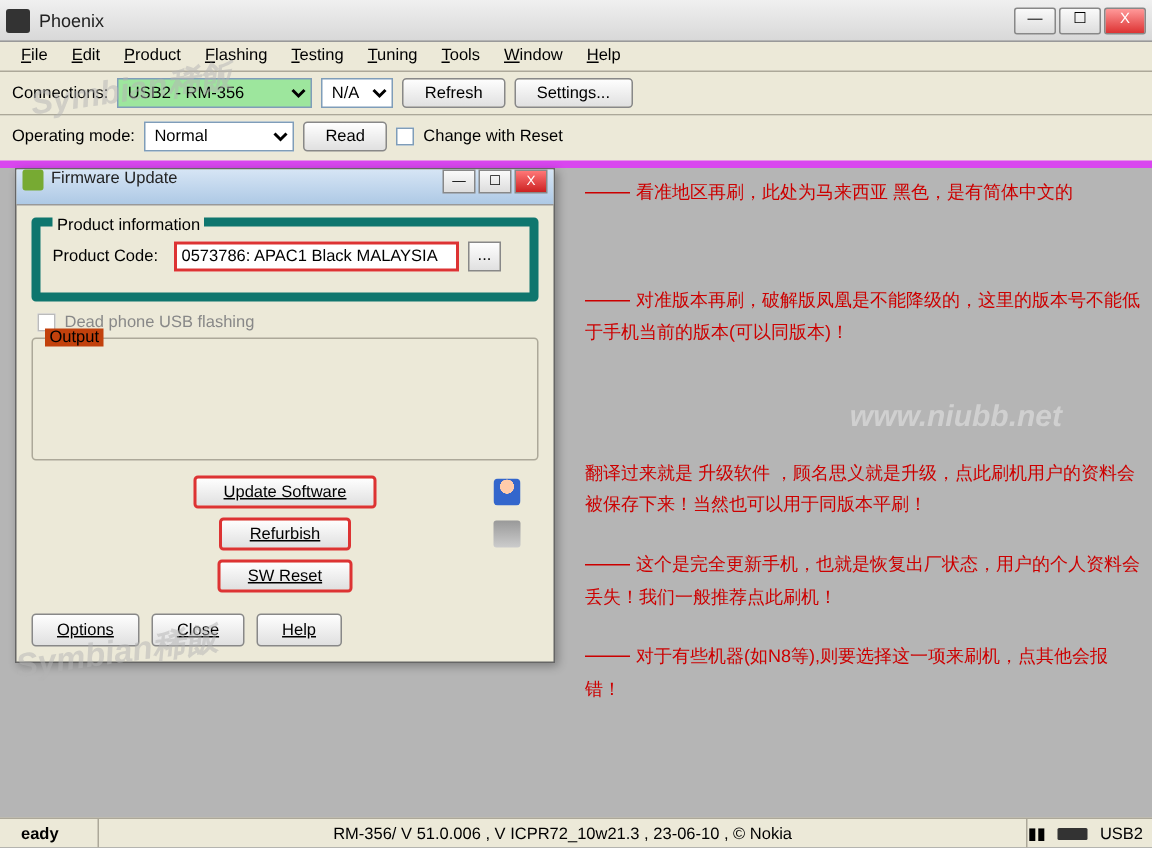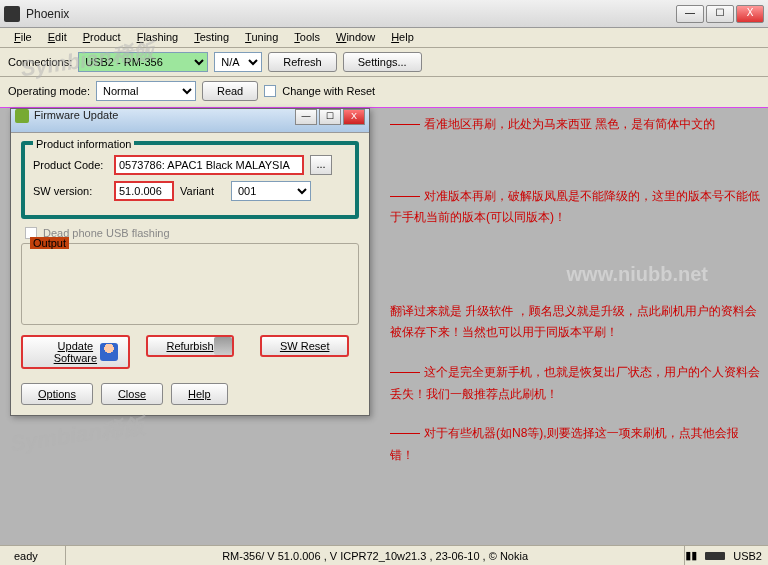--- a/index.html
+++ b/index.html
@@ -12,70 +12,70 @@
     .titlebar .title { font-size: 12px; color: #222; flex: 1; }
     .win-controls { display: flex; gap: 2px; }
     .win-btn { width: 28px; height: 18px; border: 1px solid #888; background: linear-gradient(#fafafa,#ddd); font-size: 10px; text-align: center; line-height: 14px; border-radius: 2px; }
     .win-btn.close { background: linear-gradient(#f99,#d33); color: #fff; }
     
     .menubar { height: 20px; background: #ece9d8; border-bottom: 1px solid #aca899; display: flex; padding: 0 6px; }
     .menu-item { font-size: 11px; padding: 3px 8px 0 8px; color: #000; cursor: default; }
     .menu-item::first-letter { text-decoration: underline; }
     
     .toolbar { background: #ece9d8; padding: 4px 8px; border-bottom: 1px solid #aca899; display: flex; align-items: center; gap: 6px; font-size: 11px; }
-    .toolbar-row2 { background: #ece9d8; padding: 4px 8px 6px 8px; border-bottom: 1px solid #d946ef; display: flex; align-items: center; gap: 6px; font-size: 11px; }
+    .toolbar-row2 { background: #ece9d8; padding: 4px 8px 6px 8px; border-bottom: 5px solid #d946ef; display: flex; align-items: center; gap: 6px; font-size: 11px; }
     .combo { height: 20px; border: 1px solid #7f9db9; background: #fff; font-size: 11px; padding: 1px 2px; }
     .combo.green { background: #9de69d; }
     .btn { height: 20px; border: 1px solid #888; background: linear-gradient(#fefefe,#e0e0e0); font-size: 11px; padding: 0 14px; border-radius: 3px; }
     .checkbox { width: 12px; height: 12px; border: 1px solid #7f9db9; background: #fff; display: inline-block; }
     
     .main-area { background: #b5b5b5; height: 470px; position: relative; padding: 4px; }
     
     .dialog { position: absolute; left: 10px; top: 0px; width: 360px; background: #ece9d8; border: 1px solid #666; box-shadow: 2px 2px 6px rgba(0,0,0,0.3); }
     .dlg-titlebar { height: 24px; background: linear-gradient(#d6e5f5,#aec9e5); display: flex; align-items: flex-start; padding: 0 4px; border-bottom: 1px solid #999; }
     .dlg-titlebar .dlg-icon { width: 14px; height: 14px; background: #7a3; border-radius: 2px; margin-right: 5px; }
     .dlg-titlebar .dlg-title { font-size: 11px; flex: 1; color: #222; }
     .dlg-wc { display: flex; gap: 2px; }
     .dlg-wbtn { width: 22px; height: 16px; border: 1px solid #888; background: linear-gradient(#fafafa,#ddd); font-size: 9px; text-align: center; line-height: 12px; }
     .dlg-wbtn.close { background: linear-gradient(#f77,#c22); color: #fff; }
     
     .dlg-body { padding: 8px 10px 10px 10px; }
-    .groupbox { border: 4px solid #0f766e; border-radius: 3px; padding: 10px 8px 8px 8px; margin-bottom: 8px; position: relative; }
+    .groupbox { border: 6px solid #0f766e; border-radius: 3px; padding: 10px 8px 8px 8px; margin-bottom: 8px; position: relative; }
     .groupbox .legend { position: absolute; top: -7px; left: 8px; background: #ece9d8; padding: 0 3px; font-size: 11px; }
     .form-row { display: flex; align-items: center; gap: 6px; margin-bottom: 6px; font-size: 11px; }
     .form-row label { width: 75px; }
     .text-field { border: 2px solid #d33; background: #fff; font-size: 11px; padding: 2px 3px; height: 20px; }
     .small-btn { width: 22px; height: 20px; border: 1px solid #888; background: linear-gradient(#fefefe,#e0e0e0); font-size: 11px; text-align: center; line-height: 16px; }
     .disabled-check { display: flex; align-items: center; gap: 6px; font-size: 11px; color: #888; margin: 4px 0 4px 4px; }
     
     .output-box { border: 1px solid #aca899; border-radius: 3px; height: 82px; position: relative; margin-bottom: 10px; }
     .output-box .legend { position: absolute; top: -7px; left: 8px; background: #c2410c; padding: 0 3px; font-size: 11px; }
     
-    .action-btns { display: flex; flex-direction: row; align-items: flex-start; gap: 6px; margin: 6px 0 10px 0; }
+    .action-btns { display: flex; flex-direction: column; align-items: flex-start; gap: 6px; margin: 6px 0 10px 0; }
     .action-row { display: flex; align-items: center; gap: 10px; width: 100%; justify-content: center; position: relative; }
     .action-btn { border: 2px solid #d33; background: linear-gradient(#fefefe,#e0e0e0); font-size: 11px; padding: 3px 18px; border-radius: 3px; text-decoration: underline; }
     .action-icon { width: 18px; height: 18px; position: absolute; right: 12px; }
     .person-icon { background: radial-gradient(circle at 50% 30%, #fca 30%, transparent 31%), linear-gradient(#36c,#36c); border-radius: 3px; }
     .device-icon { background: linear-gradient(#999,#ccc); border-radius: 2px; }
     
     .bottom-btns { display: flex; gap: 8px; justify-content: flex-start; padding-top: 4px; }
     .bottom-btn { height: 22px; border: 1px solid #888; background: linear-gradient(#fefefe,#e0e0e0); font-size: 11px; padding: 0 16px; border-radius: 3px; text-decoration: underline; }
     
     .annotations { position: absolute; right: 8px; top: 6px; width: 370px; font-size: 12px; color: #c00; line-height: 1.8; }
     .anno { margin-bottom: 18px; }
     .anno-line { border-top: 1px solid #c00; width: 30px; display: inline-block; vertical-align: middle; margin-right: 4px; }
     
     .watermark { position: absolute; color: rgba(180,180,180,0.5); font-size: 22px; font-style: italic; font-weight: bold; pointer-events: none; }
     .wm1 { left: 20px; top: 45px; transform: rotate(-8deg); }
     .wm2 { left: 10px; top: 420px; transform: rotate(-8deg); }
-    .wm-url { position: absolute; right: 60px; top: 155px; color: rgba(220,220,220,0.7); font-size: 20px; font-weight: bold; }
+    .wm-url { position: absolute; right: 60px; top: 155px; color: rgba(220,220,220,0.7); font-size: 20px; font-style: italic; font-weight: bold; }
     
     .statusbar { position: absolute; bottom: 0; left: 0; right: 0; height: 20px; background: #ece9d8; border-top: 1px solid #aca899; display: flex; align-items: center; font-size: 11px; padding: 0 6px; }
     .status-cell { border-right: 1px solid #aca899; padding: 0 8px; height: 100%; display: flex; align-items: center; }
-    .status-cell:first-child { width: 60px; }
+    .status-cell:first-child { width: 60px; font-weight: bold; }
     .status-cell.main { flex: 1; justify-content: center; }
     .status-right { display: flex; align-items: center; gap: 8px; }
     .usb-icon { width: 20px; height: 8px; background: #333; border-radius: 1px; }
   </style>
 </head>
 <body>
 
 <div class="main-window">
 
   <div class="titlebar">
@@ -129,26 +129,20 @@
         </div>
       </div>
       <div class="dlg-body">
         <div class="groupbox">
           <div class="legend">Product information</div>
           <div class="form-row">
             <label>Product Code:</label>
             <input class="text-field" style="width: 190px;" value="0573786: APAC1 Black MALAYSIA">
             <div class="small-btn">...</div>
           </div>
-          <div class="form-row">
-            <label>SW version:</label>
-            <input class="text-field" style="width: 60px;" value="51.0.006">
-            <label style="width:45px">Variant</label>
-            <select class="combo" style="width:80px"><option>001</option></select>
-          </div>
         </div>
         <div class="disabled-check">
           <span class="checkbox" style="border-color:#bbb"></span>
           <span>Dead phone USB flashing</span>
         </div>
         <div class="output-box">
           <div class="legend">Output</div>
         </div>
         <div class="action-btns">
           <div class="action-row">

